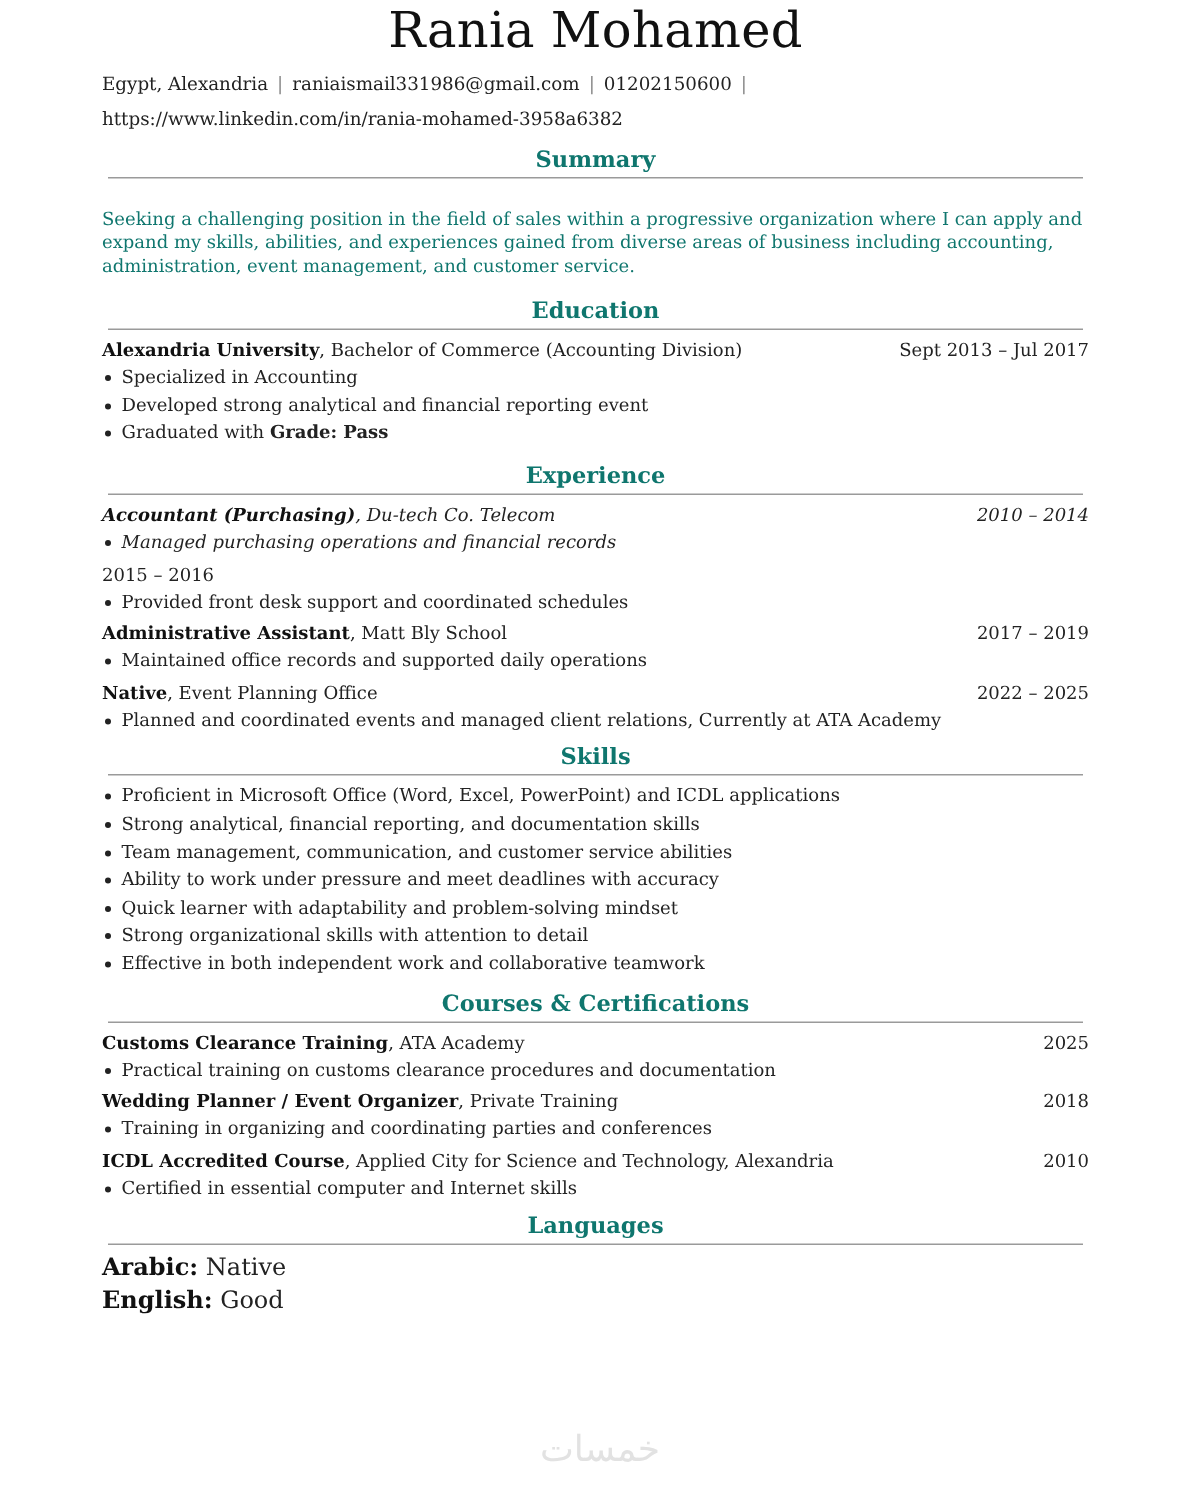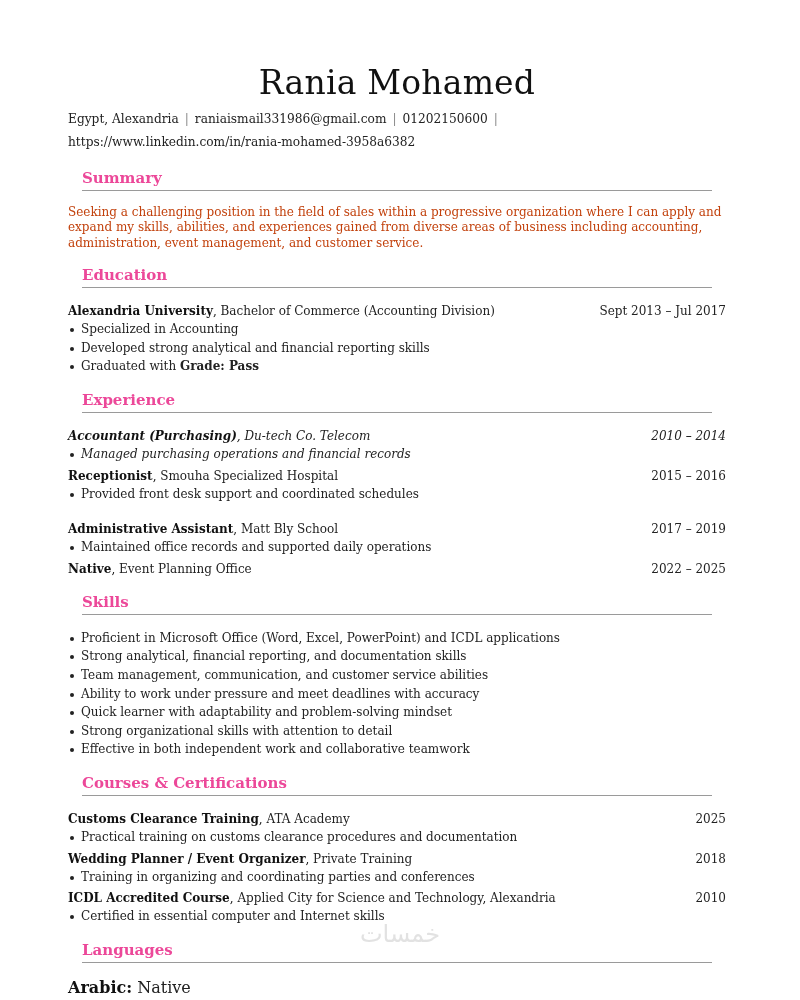--- a/index.html
+++ b/index.html
@@ -19,21 +19,20 @@
       position: absolute;
       left: 68px;
       top: 0;
       width: 658px;
     }
     .name {
       text-align: center;
       font-size: 33px;
       font-weight: normal;
       margin: 0;
-      padding-top: 63px;
       line-height: 40px;
       letter-spacing: 0.2px;
       color: #111;
     }
     .contact {
       font-size: 12.2px;
       line-height: 23px;
       margin-top: 5px;
       color: #222;
     }
@@ -41,30 +40,31 @@
       color: #888;
       margin: 0 6px;
     }
     .section {
       margin-top: 8px;
     }
     .section-title {
       font-size: 15px;
       font-weight: bold;
       line-height: 20px;
-      margin: 14px;
+      margin: 4px;
       padding-bottom: 2px;
       border-bottom: 1.3px solid #9a9a9a;
-      color: #ec4899;
+      color: #0f766e;
+      text-align: center;
     }
     .summary-text {
       font-size: 12px;
       line-height: 15.4px;
-      margin-top: 5px;
-      color: #c2410c;
+      margin-top: 20px;
+      color: #0f766e;
     }
     .entry-head {
       display: flex;
       justify-content: space-between;
       font-size: 12px;
       line-height: 18px;
       margin-top: 2px;
       color: #222;
       align-items: center;
     }
@@ -96,21 +96,21 @@
     .lang-row {
       font-size: 16px;
       line-height: 21.5px;
       color: #222;
     }
     .lang-row b { color: #111; }
     .watermark {
       position: absolute;
       left: 0;
       width: 800px;
-      top: 920px;
+      top: 952px;
       text-align: center;
       font-family: "DejaVu Sans", sans-serif;
       font-size: 24px;
       color: #e2e2e2;
     }
   </style>
 </head>
 <body>
 
 <div class="page">
@@ -133,60 +133,62 @@
 
   <div class="section" style="margin-top:12px;">
     <h2 class="section-title">Education</h2>
     <div>
       <div class="entry-head">
         <span><b>Alexandria University</b><span>, Bachelor of Commerce (Accounting Division)</span></span>
         <span>Sept 2013 – Jul 2017</span>
       </div>
       <ul class="bullets">
         <li>Specialized in Accounting</li>
-        <li>Developed strong analytical and financial reporting skills</li>
+        <li>Developed strong analytical and financial reporting event</li>
         <li><span>Graduated with </span><b>Grade: Pass</b></li>
       </ul>
     </div>
   </div>
 
   <div class="section" style="margin-top:9px;">
     <h2 class="section-title">Experience</h2>
     <div style="margin-top:3px;font-style:italic;">
       <div class="entry-head">
         <span><b>Accountant (Purchasing)</b><span>, Du-tech Co. Telecom</span></span>
         <span>2010 – 2014</span>
       </div>
       <ul class="bullets">
           <li>Managed purchasing operations and financial records</li>
         </ul>
     </div>
     <div style="margin-top:3px;">
       <div class="entry-head">
-        <span><b>Receptionist</b><span>, Smouha Specialized Hospital</span></span>
         <span>2015 – 2016</span>
       </div>
       <ul class="bullets">
           <li>Provided front desk support and coordinated schedules</li>
         </ul>
     </div>
-    <div style="margin-top:17px;">
+    <div style="margin-top:3px;">
       <div class="entry-head">
         <span><b>Administrative Assistant</b><span>, Matt Bly School</span></span>
         <span>2017 – 2019</span>
       </div>
       <ul class="bullets">
           <li>Maintained office records and supported daily operations</li>
         </ul>
     </div>
     <div style="margin-top:3px;">
       <div class="entry-head">
         <span><b>Native</b><span>, Event Planning Office</span></span>
         <span>2022 – 2025</span>
       </div>
+      <ul class="bullets">
+          <li>Planned and coordinated events and managed client relations, Currently at ATA Academy</li>
+        </ul>
     </div>
   </div>
 
   <div class="section" style="margin-top:5px;">
     <h2 class="section-title">Skills</h2>
     <ul class="bullets" style="margin-top:3px;">
       <li>Proficient in Microsoft Office (Word, Excel, PowerPoint) and ICDL applications</li>
       <li>Strong analytical, financial reporting, and documentation skills</li>
       <li>Team management, communication, and customer service abilities</li>
       <li>Ability to work under pressure and meet deadlines with accuracy</li>

